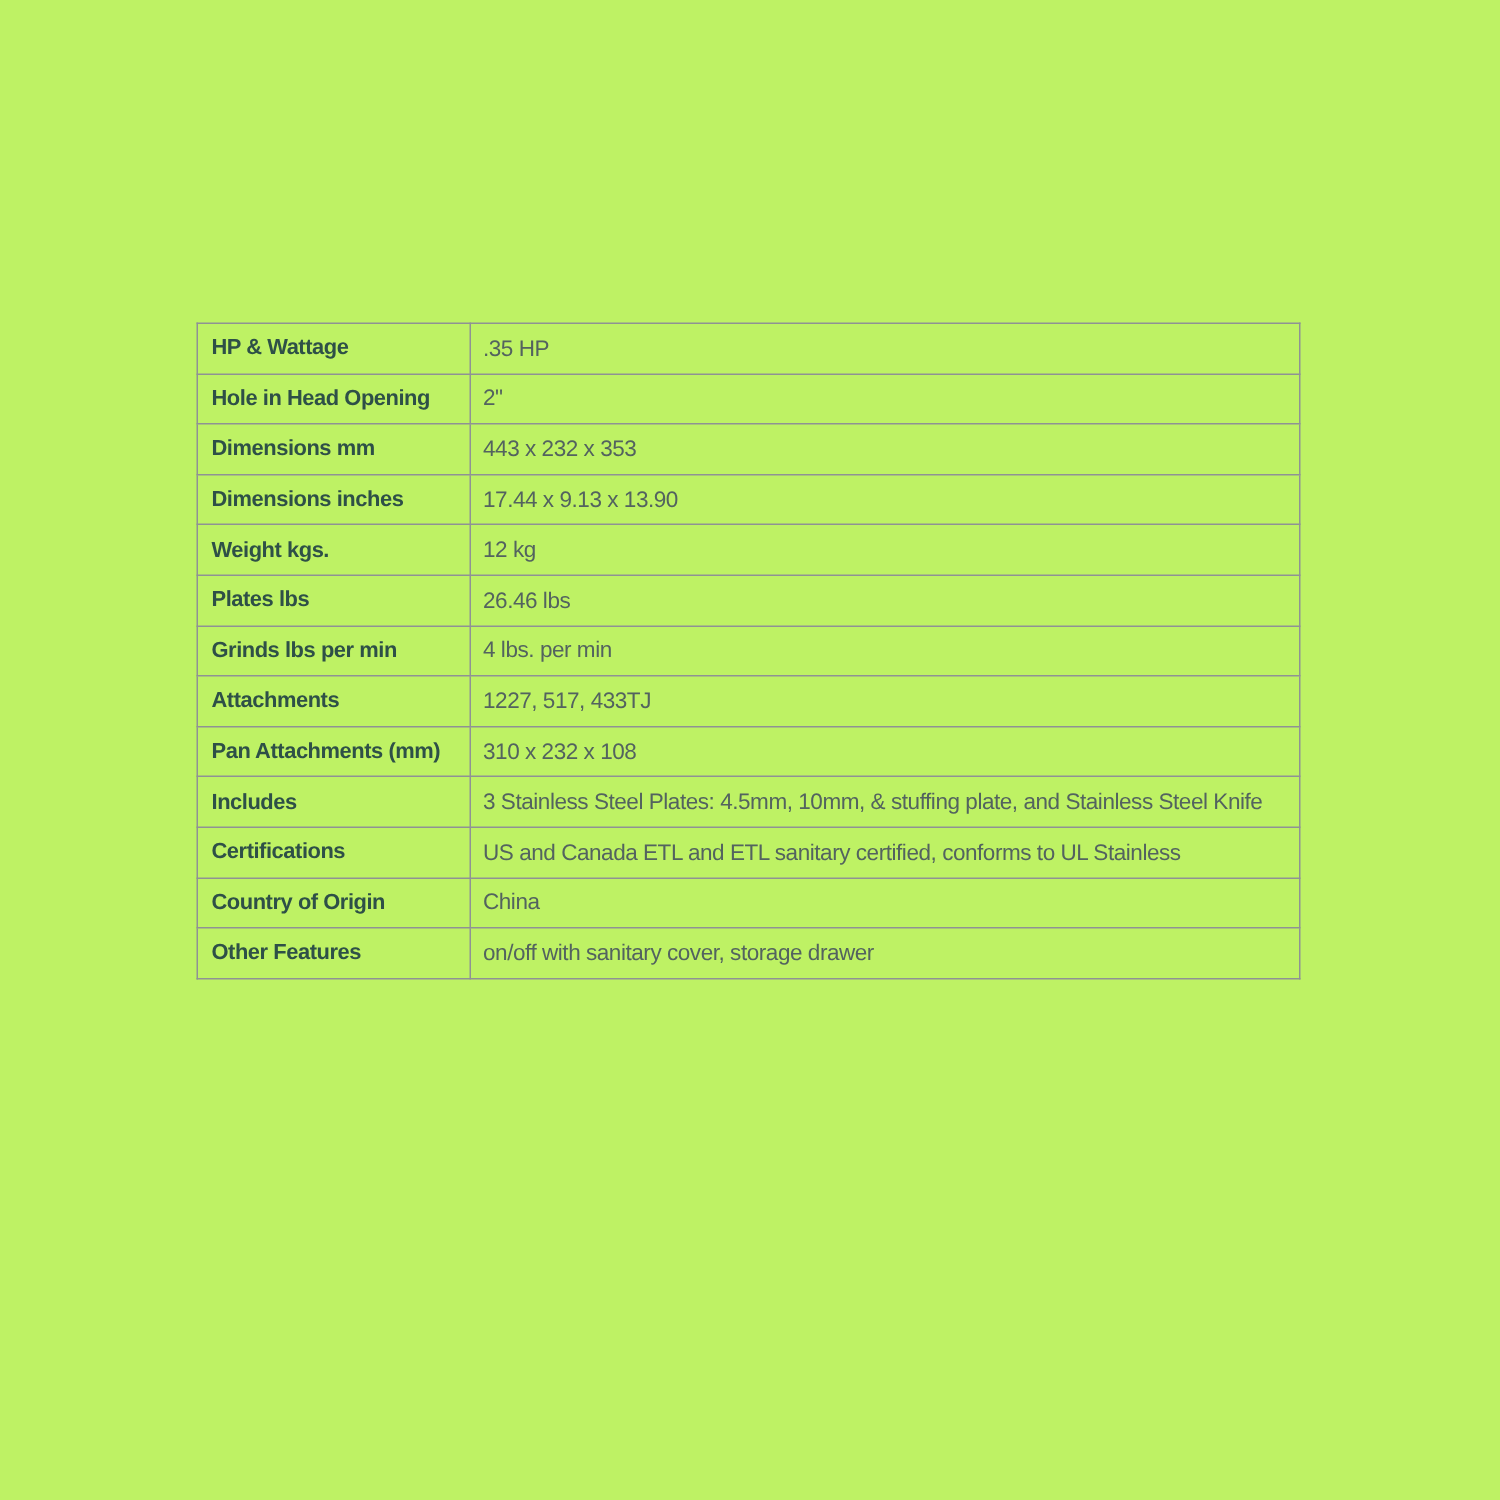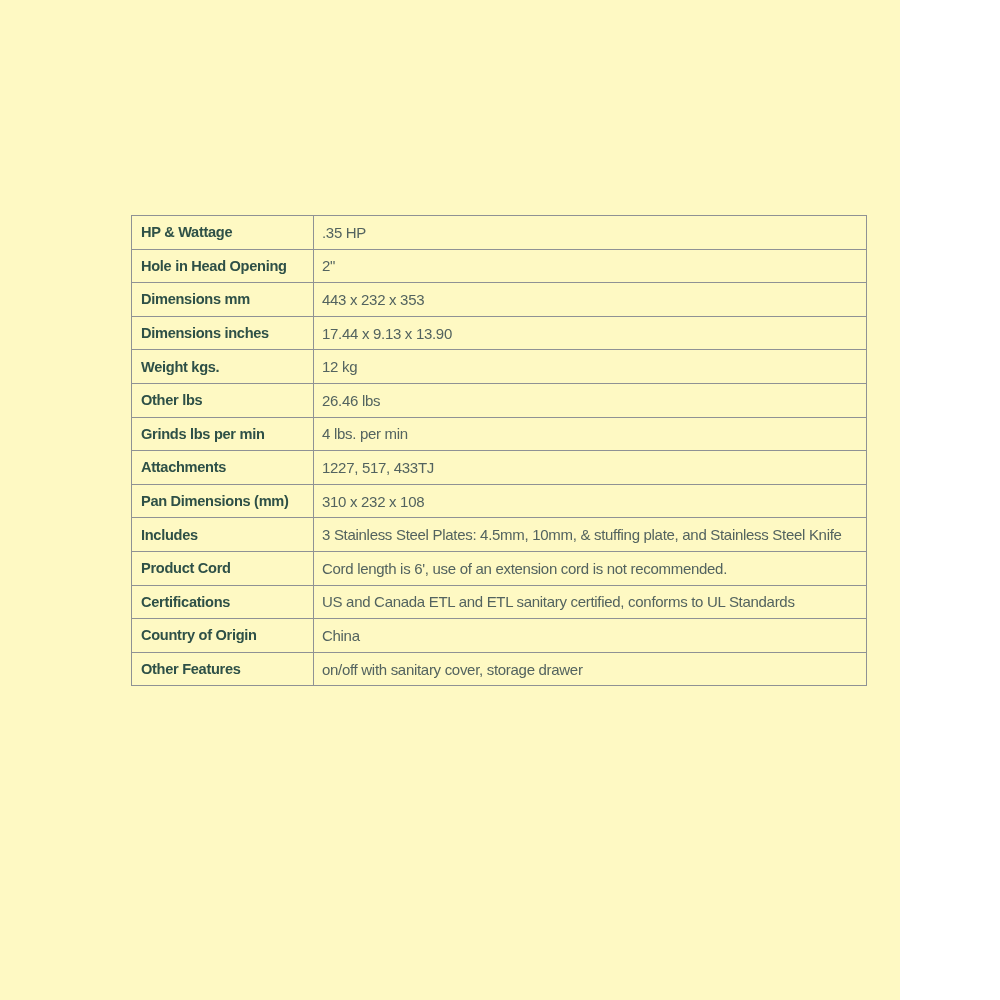--- a/index.html
+++ b/index.html
@@ -5,23 +5,23 @@
   html, body {
     margin: 0;
     padding: 0;
     background: #ffffff;
     width: 1000px;
     height: 1000px;
     font-family: "Liberation Sans", sans-serif;
   }
   .page {
     position: relative;
-    width: 900px;
+    width: 1000px;
     height: 1000px;
-    background: #fef9c3;
+    background: #bef264;
     overflow: hidden;
   }
   .spec-table {
     position: absolute;
     left: 131px;
     top: 215px;
     width: 736px;
     border-collapse: collapse;
     table-layout: fixed;
   }
@@ -72,46 +72,42 @@
         </tr>
         <tr>
           <td class="label-cell">Dimensions inches</td>
           <td class="value-cell">17.44 x 9.13 x 13.90</td>
         </tr>
         <tr>
           <td class="label-cell">Weight kgs.</td>
           <td class="value-cell">12 kg</td>
         </tr>
         <tr>
-          <td class="label-cell">Other lbs</td>
+          <td class="label-cell">Plates lbs</td>
           <td class="value-cell">26.46 lbs</td>
         </tr>
         <tr>
           <td class="label-cell">Grinds lbs per min</td>
           <td class="value-cell">4 lbs. per min</td>
         </tr>
         <tr>
           <td class="label-cell">Attachments</td>
           <td class="value-cell">1227, 517, 433TJ</td>
         </tr>
         <tr>
-          <td class="label-cell">Pan Dimensions (mm)</td>
+          <td class="label-cell">Pan Attachments (mm)</td>
           <td class="value-cell">310 x 232 x 108</td>
         </tr>
         <tr>
           <td class="label-cell">Includes</td>
           <td class="value-cell">3 Stainless Steel Plates: 4.5mm, 10mm, &amp; stuffing plate, and Stainless Steel Knife</td>
         </tr>
         <tr>
-          <td class="label-cell">Product Cord</td>
-          <td class="value-cell">Cord length is 6', use of an extension cord is not recommended.</td>
-        </tr>
-        <tr>
           <td class="label-cell">Certifications</td>
-          <td class="value-cell">US and Canada ETL and ETL sanitary certified, conforms to UL Standards</td>
+          <td class="value-cell">US and Canada ETL and ETL sanitary certified, conforms to UL Stainless</td>
         </tr>
         <tr>
           <td class="label-cell">Country of Origin</td>
           <td class="value-cell">China</td>
         </tr>
         <tr>
           <td class="label-cell">Other Features</td>
           <td class="value-cell">on/off with sanitary cover, storage drawer</td>
         </tr>
       </tbody>

